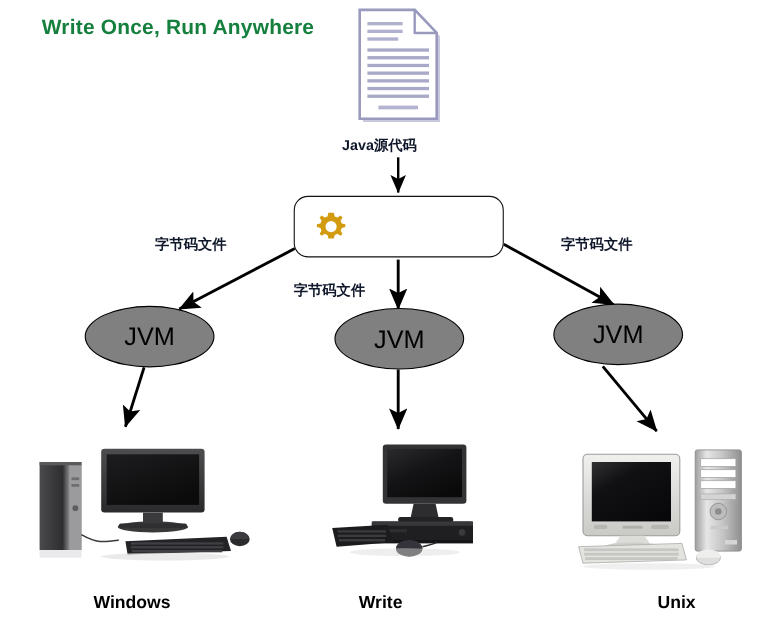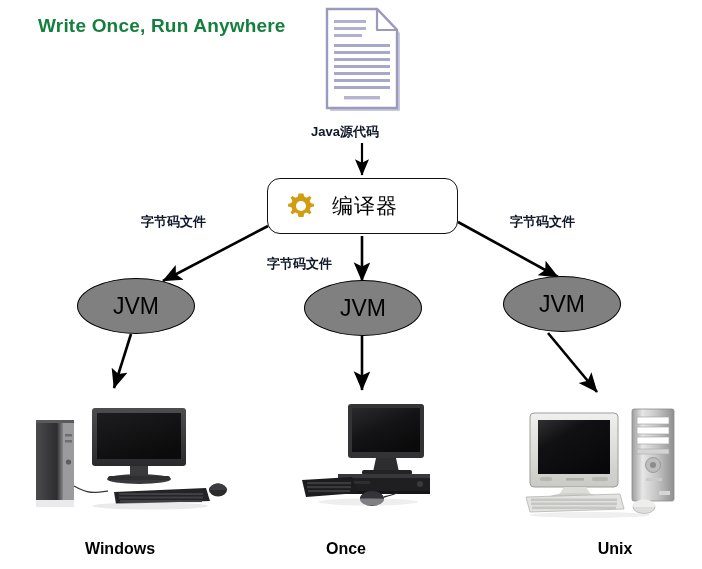--- a/index.html
+++ b/index.html
@@ -154,21 +154,20 @@
 
   <div class="abs cn-label" style="left:311px; top:123px;">Java源代码</div>
 
   <div class="abs" id="compiler-box">
     <svg width="30" height="30" viewBox="0 0 32 32" xmlns="http://www.w3.org/2000/svg">
       <g fill="#D39C10">
         <path d="M16,2.6 l2.6,0 l0.9,3.5 a10.6,10.6 0 0 1 2.6,1.1 l3.1,-1.9 l1.9,1.9 l-1.9,3.1 a10.6,10.6 0 0 1 1.1,2.6 l3.5,0.9 l0,2.6 l-3.5,0.9 a10.6,10.6 0 0 1 -1.1,2.6 l1.9,3.1 l-1.9,1.9 l-3.1,-1.9 a10.6,10.6 0 0 1 -2.6,1.1 l-0.9,3.5 l-2.6,0 l-2.6,0 l-0.9,-3.5 a10.6,10.6 0 0 1 -2.6,-1.1 l-3.1,1.9 l-1.9,-1.9 l1.9,-3.1 a10.6,10.6 0 0 1 -1.1,-2.6 l-3.5,-0.9 l0,-2.6 l3.5,-0.9 a10.6,10.6 0 0 1 1.1,-2.6 l-1.9,-3.1 l1.9,-1.9 l3.1,1.9 a10.6,10.6 0 0 1 2.6,-1.1 l0.9,-3.5 z"></path>
       </g>
       <circle cx="16" cy="16" r="5.4" fill="#ffffff"></circle>
     </svg>
-    <span id="compiler-label">编译器</span>
   </div>
 
   <div class="abs cn-label" style="left:141px; top:213px;">字节码文件</div>
   <div class="abs cn-label" style="left:267px; top:255px;">字节码文件</div>
   <div class="abs cn-label" style="left:510px; top:213px;">字节码文件</div>
 
   <div class="abs jvm" style="left:77px; top:278px;">
     <span>JVM</span>
   </div>
   <div class="abs jvm" style="left:304px; top:280px;">
@@ -315,16 +314,16 @@
       </g>
 
       <ellipse cx="124" cy="104" rx="11" ry="6.5" fill="#dedede" stroke="#b0b0ae" stroke-width="0.8"></ellipse>
       <path d="M113,104 C113,99 118,96.5 124,96.5 C130,96.5 135,99 135,104 Z" fill="#eeeeec"></path>
 
       <ellipse cx="70" cy="112" rx="60" ry="3" fill="#e4e4e4" opacity="0.6"></ellipse>
     </svg>
   </div>
 
   <div class="abs os-label" style="left:60px; top:540px; width:120px;">Windows</div>
-  <div class="abs os-label" style="left:306px; top:540px; width:80px;">Once</div>
+  <div class="abs os-label" style="left:306px; top:540px; width:80px;">Write</div>
   <div class="abs os-label" style="left:568px; top:540px; width:94px;">Unix</div>
 
 </div>
 
 </body></html>

